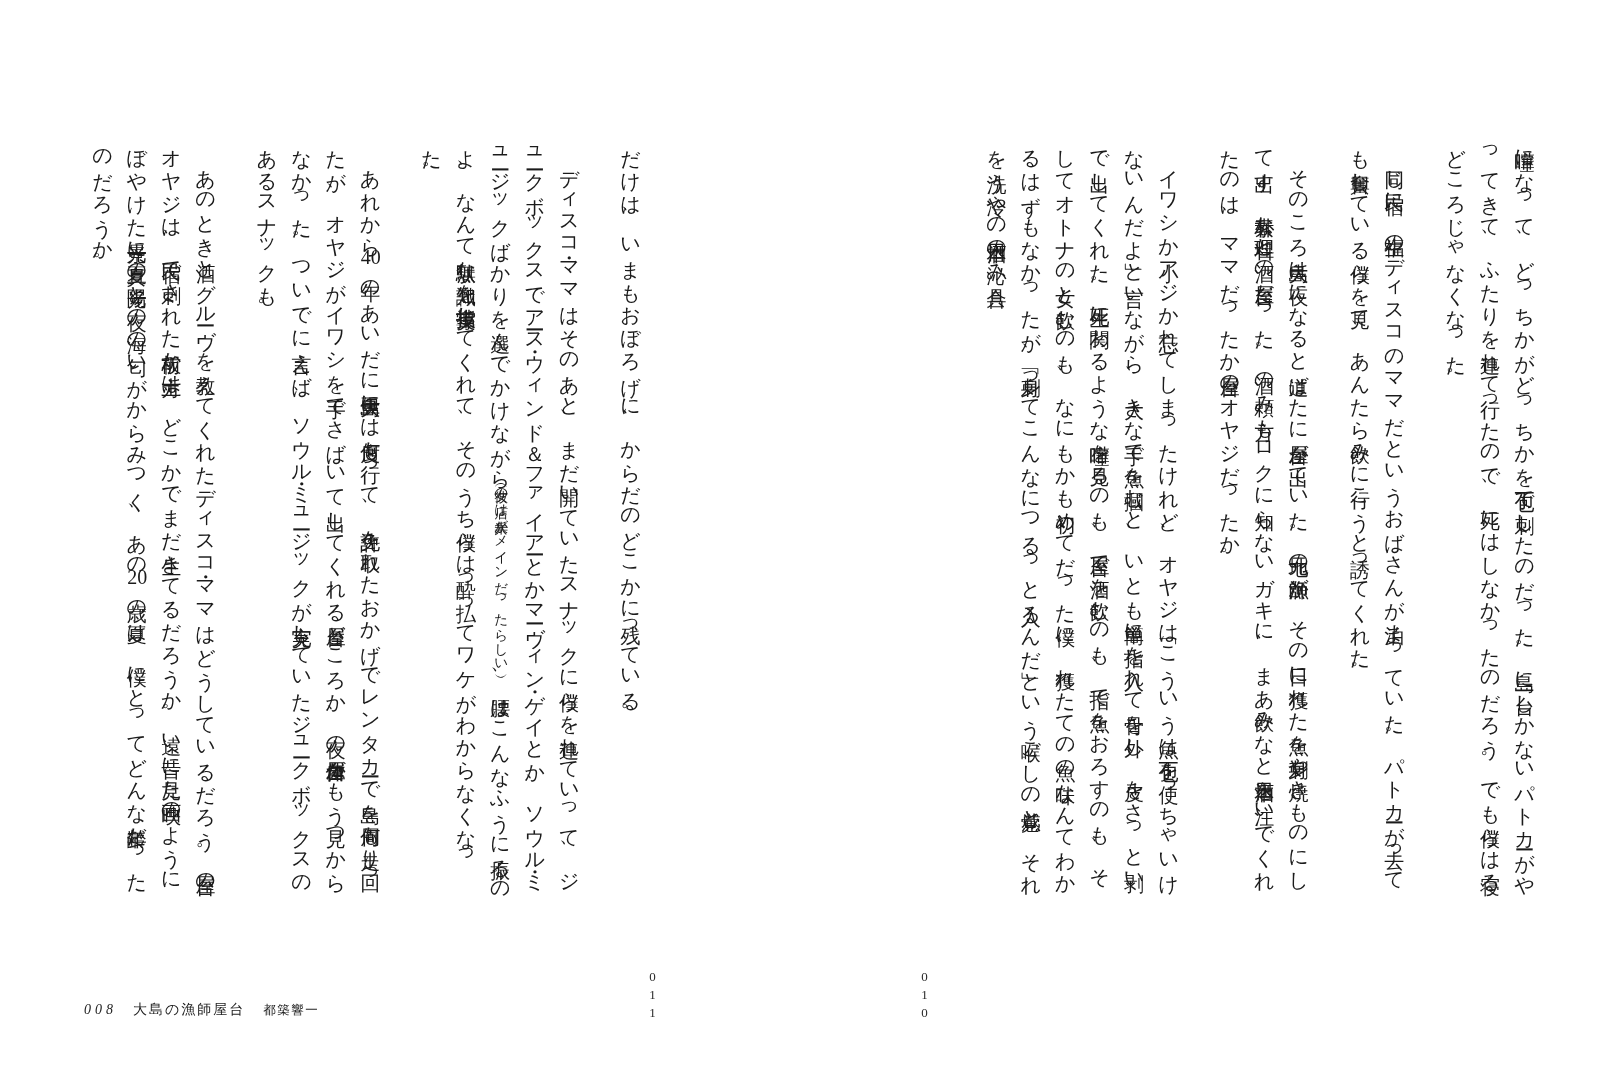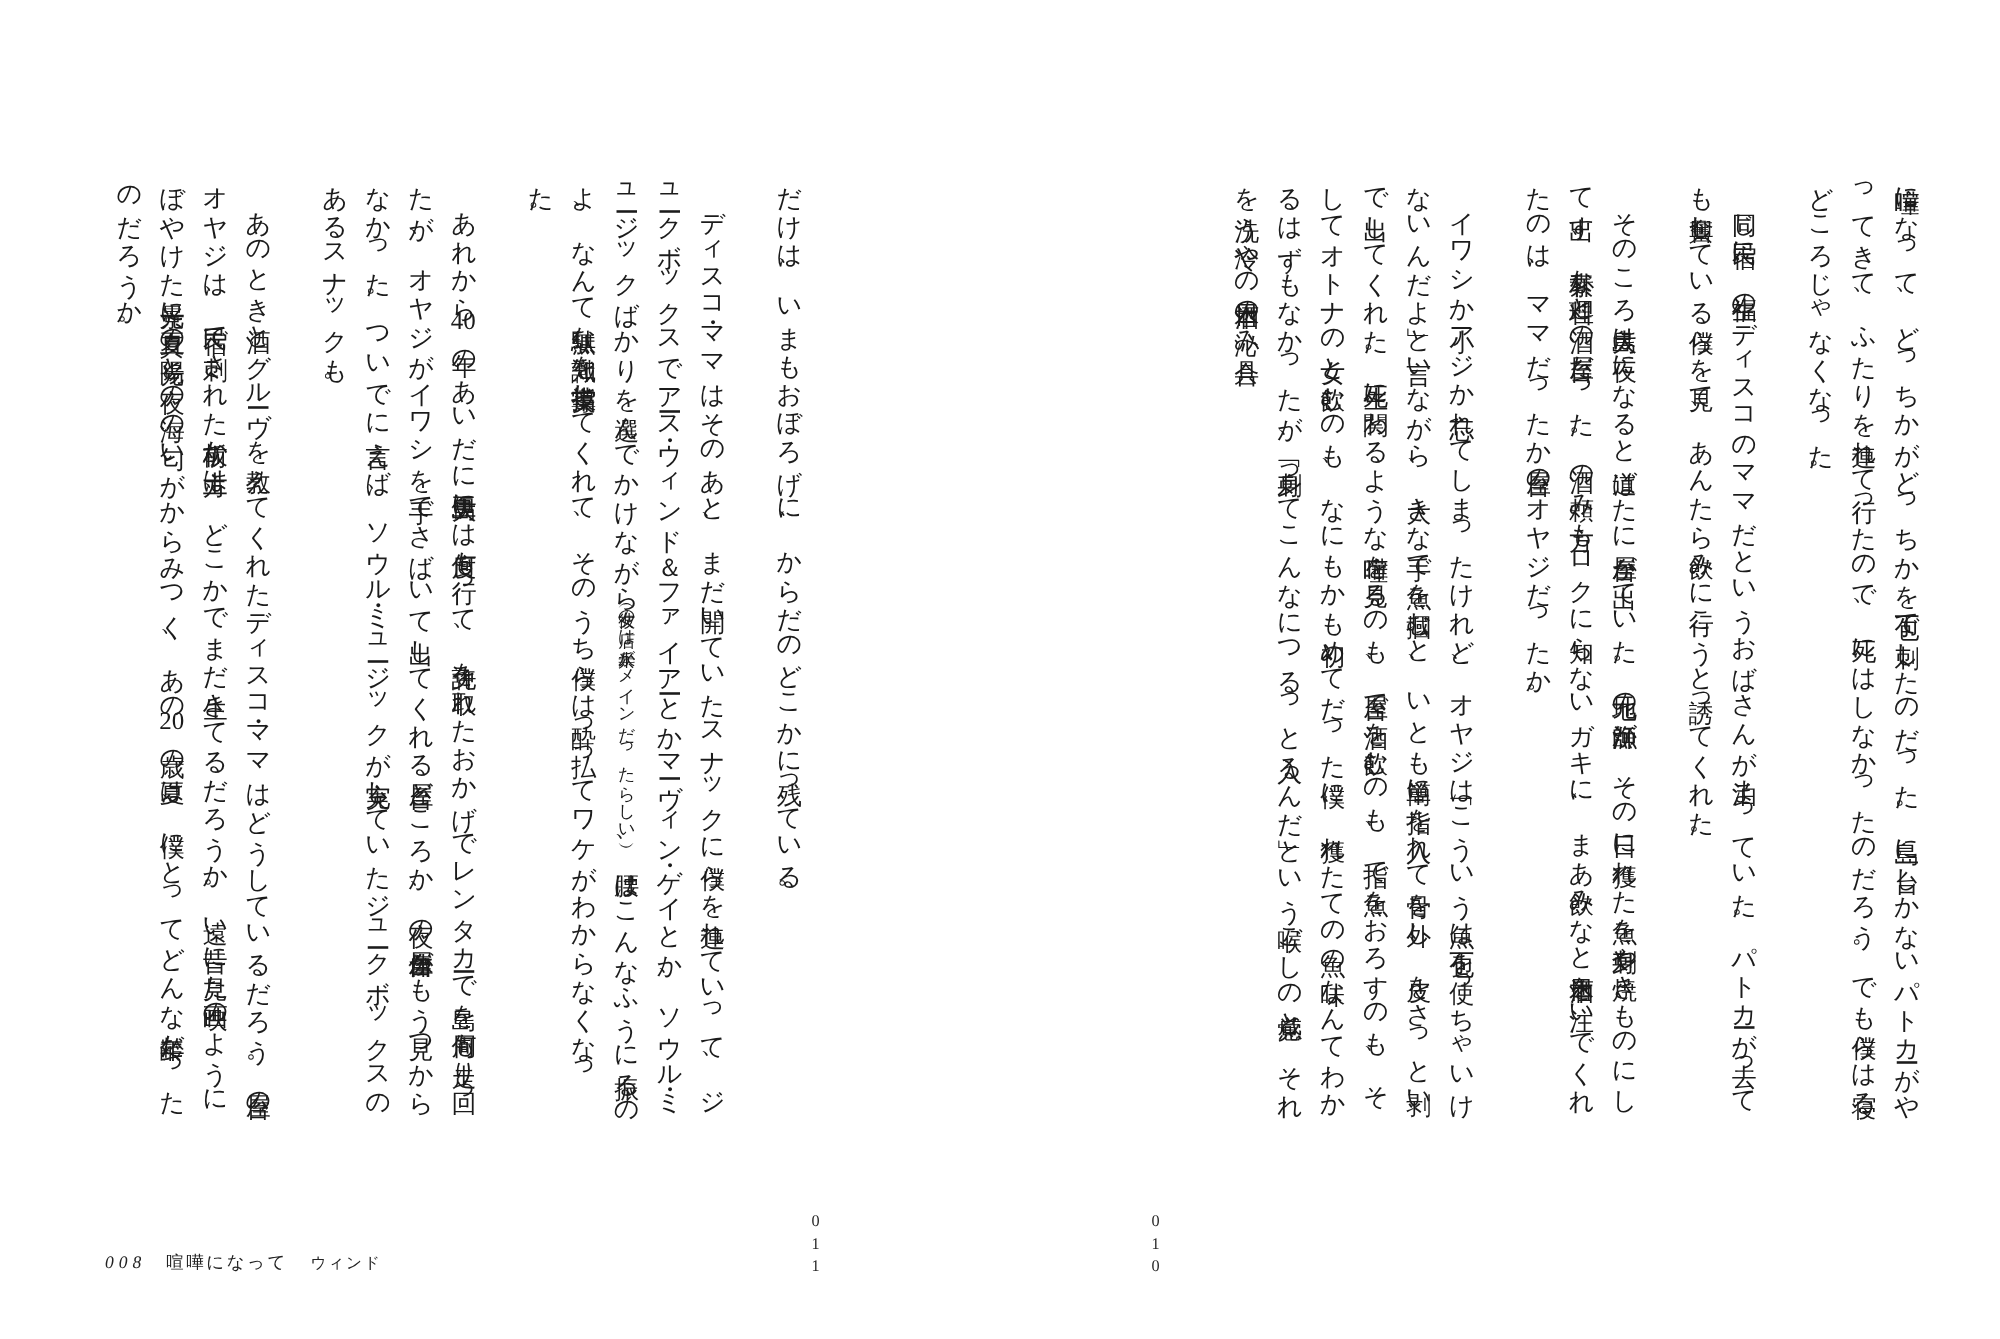--- a/index.html
+++ b/index.html
@@ -100,16 +100,16 @@
       <p class="para"><span>ディスコ・ママはそのあと、まだ開いていたスナックに僕らを連れていって、ジュークボックスでアース・ウィンド＆ファイアーとかマーヴィン・ゲイとか、ソウル・ミュージックばかりを選んでかけながら</span><span class="note">（彼女の店は米兵がメインだったらしい）</span><span>、腰はこんなふうに振るのよ、なんて無駄な知識を実技指導してくれて、そのうち僕らは酔っ払ってワケがわからなくなった。</span></p>
       <p class="para"><span>あれから</span><span class="tcy">40</span><span>年のあいだに伊豆大島には何度も行って、免許を取れたおかげでレンタカーで島を何周も走り回ったが、オヤジがイワシを手でさばいて出してくれる屋台どころか、夜の屋台自体がもう見つからなかった。ついでに言えば、ソウル・ミュージックが充実していたジュークボックスのあるスナックも。</span></p>
       <p class="para"><span>あのとき酒とグルーヴを教えてくれたディスコ・ママはどうしているだろう。屋台のオヤジは、民宿で刺された板前か土方は、どこかでまだ生きてるだろうか。遠い昔に見た映画のようにぼやけた光景に真夏の陽光と夜の海の匂いがからみつく、あの</span><span class="tcy">20</span><span>歳の夏は、僕にとってどんな年齢だったのだろうか。</span></p>
     </div>
 
   <div class="page-number page-number--right">010</div>
 
   <div class="page-number page-number--left">011</div>
 
   <div class="running-footer">
-    <span class="chapter-number">008</span><span class="chapter-title">喧嘩になって</span><span class="author-name">ウィンド</span>
+    <span class="chapter-number">008</span><span class="chapter-title">大島の漁師屋台</span><span class="author-name">都築響一</span>
   </div>
 
 </div>
 
 </body></html>

